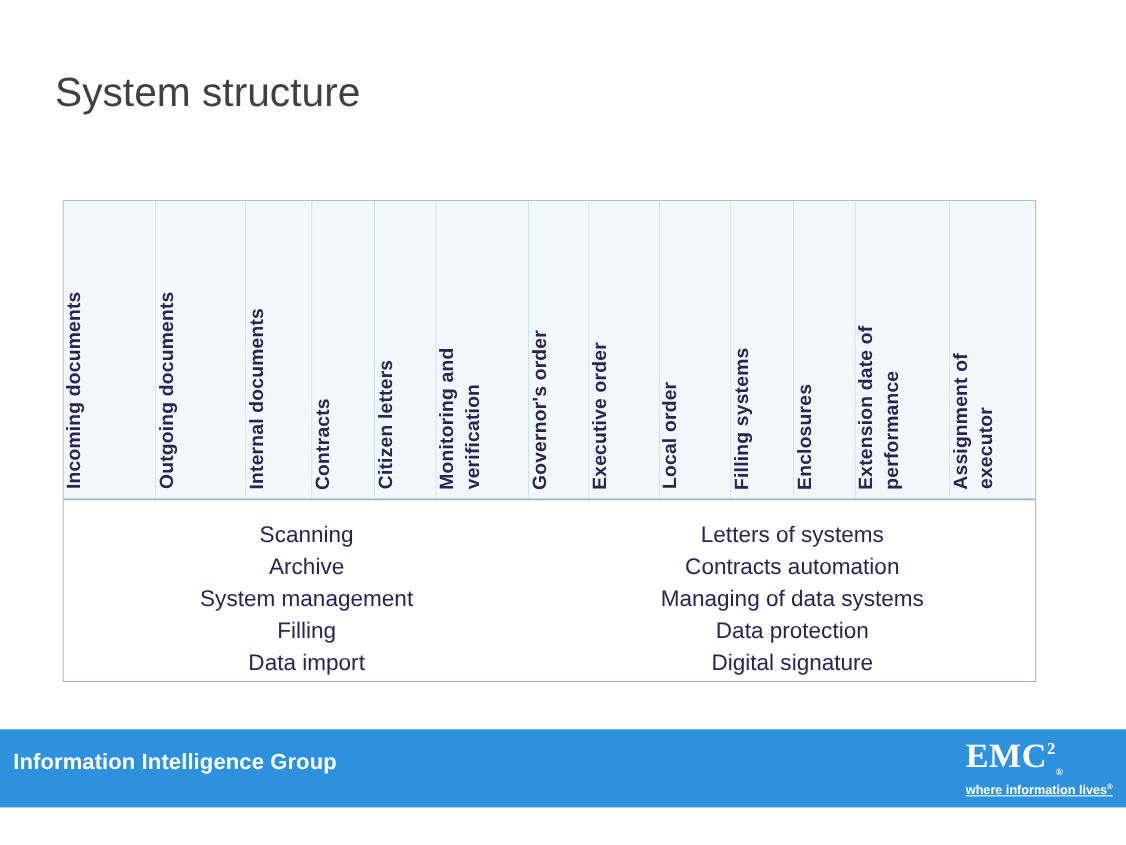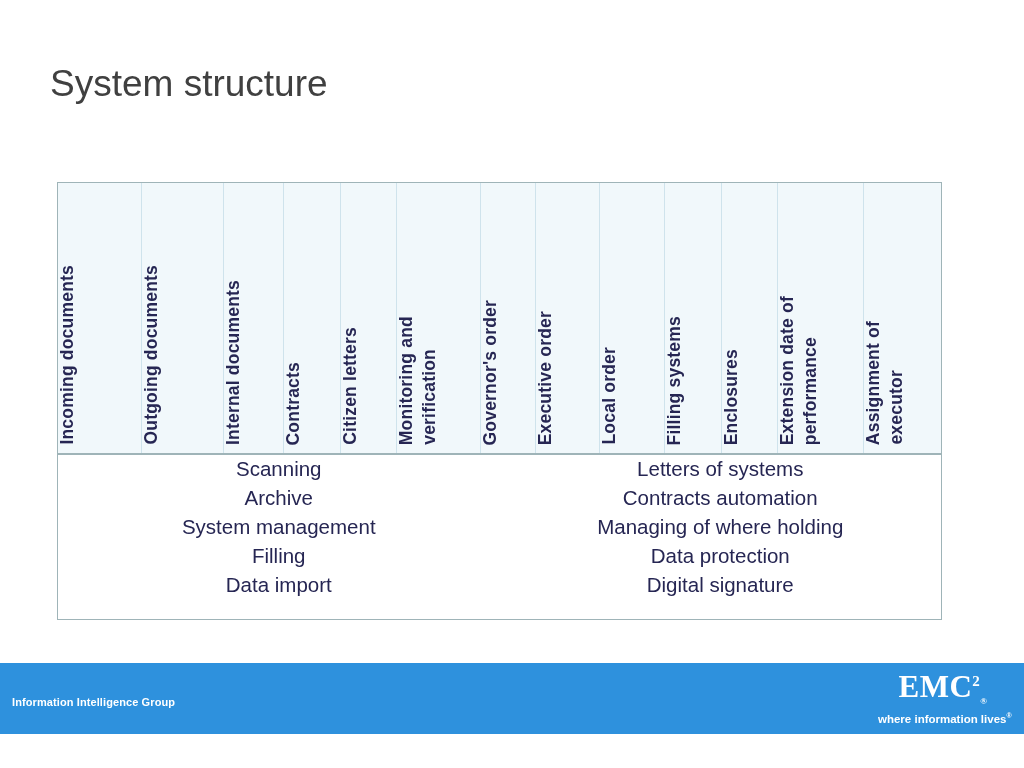--- a/index.html
+++ b/index.html
@@ -84,54 +84,54 @@
   #body-row {
     display: flex;
     height: 164px;
     background: #FFFFFF;
     align-items: flex-start;
   }
 
   .body-col {
     flex: 1 1 50%;
     text-align: center;
-    padding-top: 0;
+    padding-top: 18px;
     font-size: 20.5px;
     color: #262653;
     line-height: 1.41;
   }
   .body-col .line { display: block; white-space: nowrap; }
 
   
   #footer-bar {
     position: absolute;
     left: 0;
     top: 663px;
     width: 1024px;
     height: 71px;
     background: #2E91DD;
   }
   #footer-text {
     position: absolute;
     left: 12px;
-    top: 33px;
-    font-size: 11px;
+    top: 19px;
+    font-size: 20px;
     font-weight: bold;
     color: #FFFFFF;
     letter-spacing: 0.1px;
     white-space: nowrap;
   }
   #emc-logo {
     position: absolute;
     right: 16px;
     top: 8px;
     width: 130px;
     height: 56px;
     color: #FFFFFF;
-    text-align: center;
+    text-decoration: underline;
   }
   #emc-wordmark {
     font-family: "Liberation Serif", serif;
     font-size: 31px;
     font-weight: bold;
     line-height: 31px;
     letter-spacing: 0.5px;
     position: relative;
     display: inline-block;
   }
@@ -256,21 +256,21 @@
       <span class="line">Scanning</span>
       <span class="line">Archive</span>
       <span class="line">System management</span>
       <span class="line">Filling</span>
       <span class="line">Data import</span>
     </div>
 
     <div class="body-col">
       <span class="line">Letters of systems</span>
       <span class="line">Contracts automation</span>
-      <span class="line">Managing of where holding</span>
+      <span class="line">Managing of data systems</span>
       <span class="line">Data protection</span>
       <span class="line">Digital signature</span>
     </div>
 
   </div>
 
 </div>
 
 <div id="footer-bar">
 

